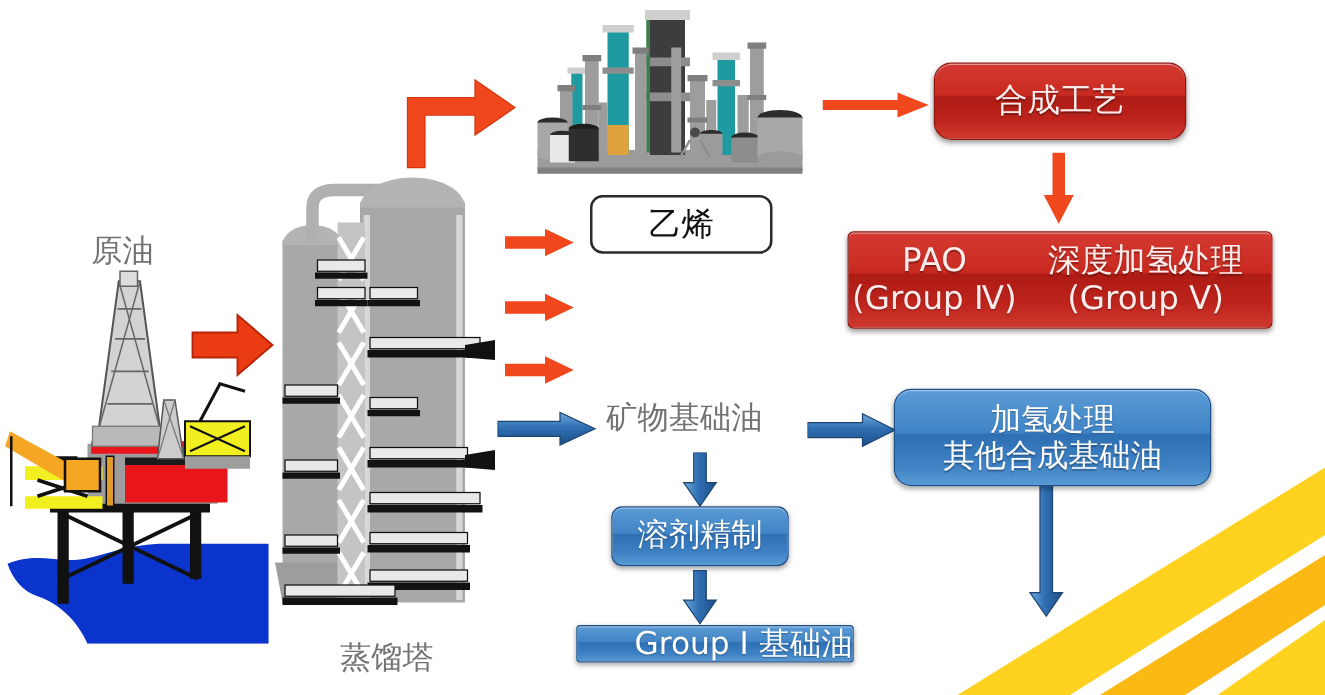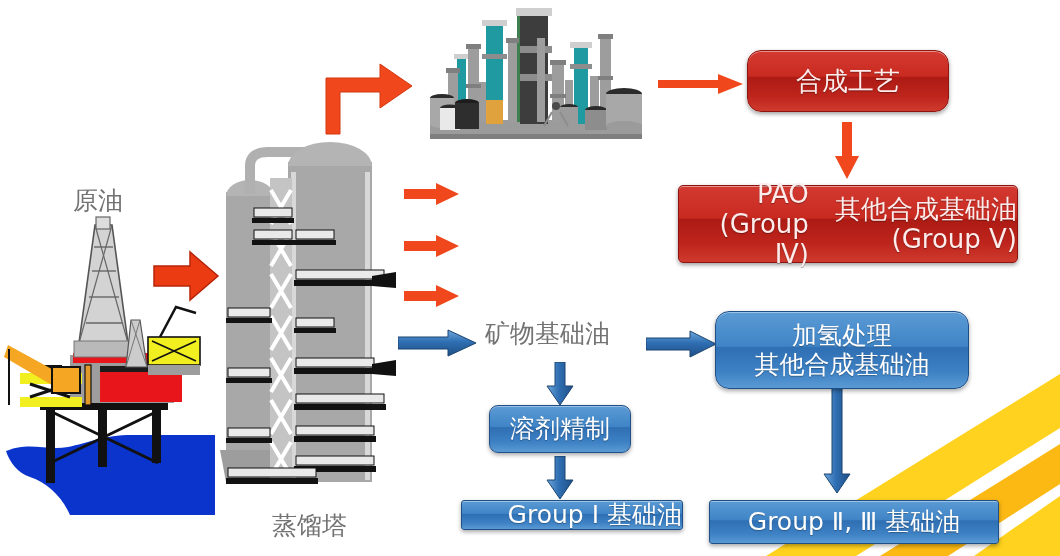--- a/index.html
+++ b/index.html
@@ -45,21 +45,21 @@
 
   
   .red-btn {
     border-radius: 14px;
     background: linear-gradient(to bottom,
        #d33a31 0%, #c92a20 42%, #ad1b14 44%, #be241c 75%, #cf3a2e 100%);
     border: 1px solid #8e140f;
     box-shadow: 0 2px 4px rgba(0,0,0,.38), inset 0 1px 0 rgba(255,255,255,.45);
     display: flex; align-items: center; justify-content: center;
     color: #fdeceb;
-    text-align: right;
+    text-align: center;
     font-size: 26px;
     line-height: 1.16;
     box-sizing: border-box;
     font-family: "DejaVu Sans", "Liberation Sans", sans-serif;
     text-shadow: 0 1px 1px rgba(0,0,0,.35);
   }
   
   .red-btn.sq { border-radius: 5px; }
 
   
@@ -337,40 +337,40 @@
   <svg class="abs" style="left:822px; top:388px; width:30px; height:106px;" viewBox="0 0 30 106">
     <polygon points="10,0 20,0 20,86 28,86 15,105 2,86 10,86" fill="url(#bgrad3)" stroke="#1b4570" stroke-width="1"></polygon>
   </svg>
 
   <div class="abs plain-label" style="left:73px; top:187px;">原油</div>
 
   <div class="abs plain-label" style="left:272px; top:512px;">蒸馏塔</div>
 
   <div class="abs plain-label" style="left:485px; top:320px;">矿物基础油</div>
 
+  <div class="abs outline-box" style="left:472px; top:156px; width:146px; height:47px;">
+    <span>乙烯</span>
+  </div>
 
   <div class="abs red-btn" style="left:747px; top:50px; width:202px; height:62px;">
     <span>合成工艺</span>
   </div>
 
   <div class="abs red-btn sq" style="left:678px; top:185px; width:340px; height:78px; ">
     <span>PAO (Group Ⅳ)</span>
-    <span>其他合成基础油(Group V)</span>
+    <span>深度加氢处理(Group V)</span>
   </div>
 
   <div class="abs blue-btn round" style="left:715px; top:311px; width:254px; height:78px; flex-direction:column;">
     <span>加氢处理</span>
     <span>其他合成基础油</span>
   </div>
 
   <div class="abs blue-btn semi" style="left:489px; top:405px; width:142px; height:48px;font-family:Liberation Serif, serif;">
     <span>溶剂精制</span>
   </div>
 
   <div class="abs blue-btn flat" style="left:461px; top:500px; width:222px; height:30px;justify-content:flex-end;">
     <span>Group Ⅰ 基础油</span>
   </div>
 
-  <div class="abs blue-btn flat" style="left:709px; top:500px; width:290px; height:44px;">
-    <span>Group Ⅱ, Ⅲ 基础油</span>
-  </div>
 
 </div>
 
 </body></html>

